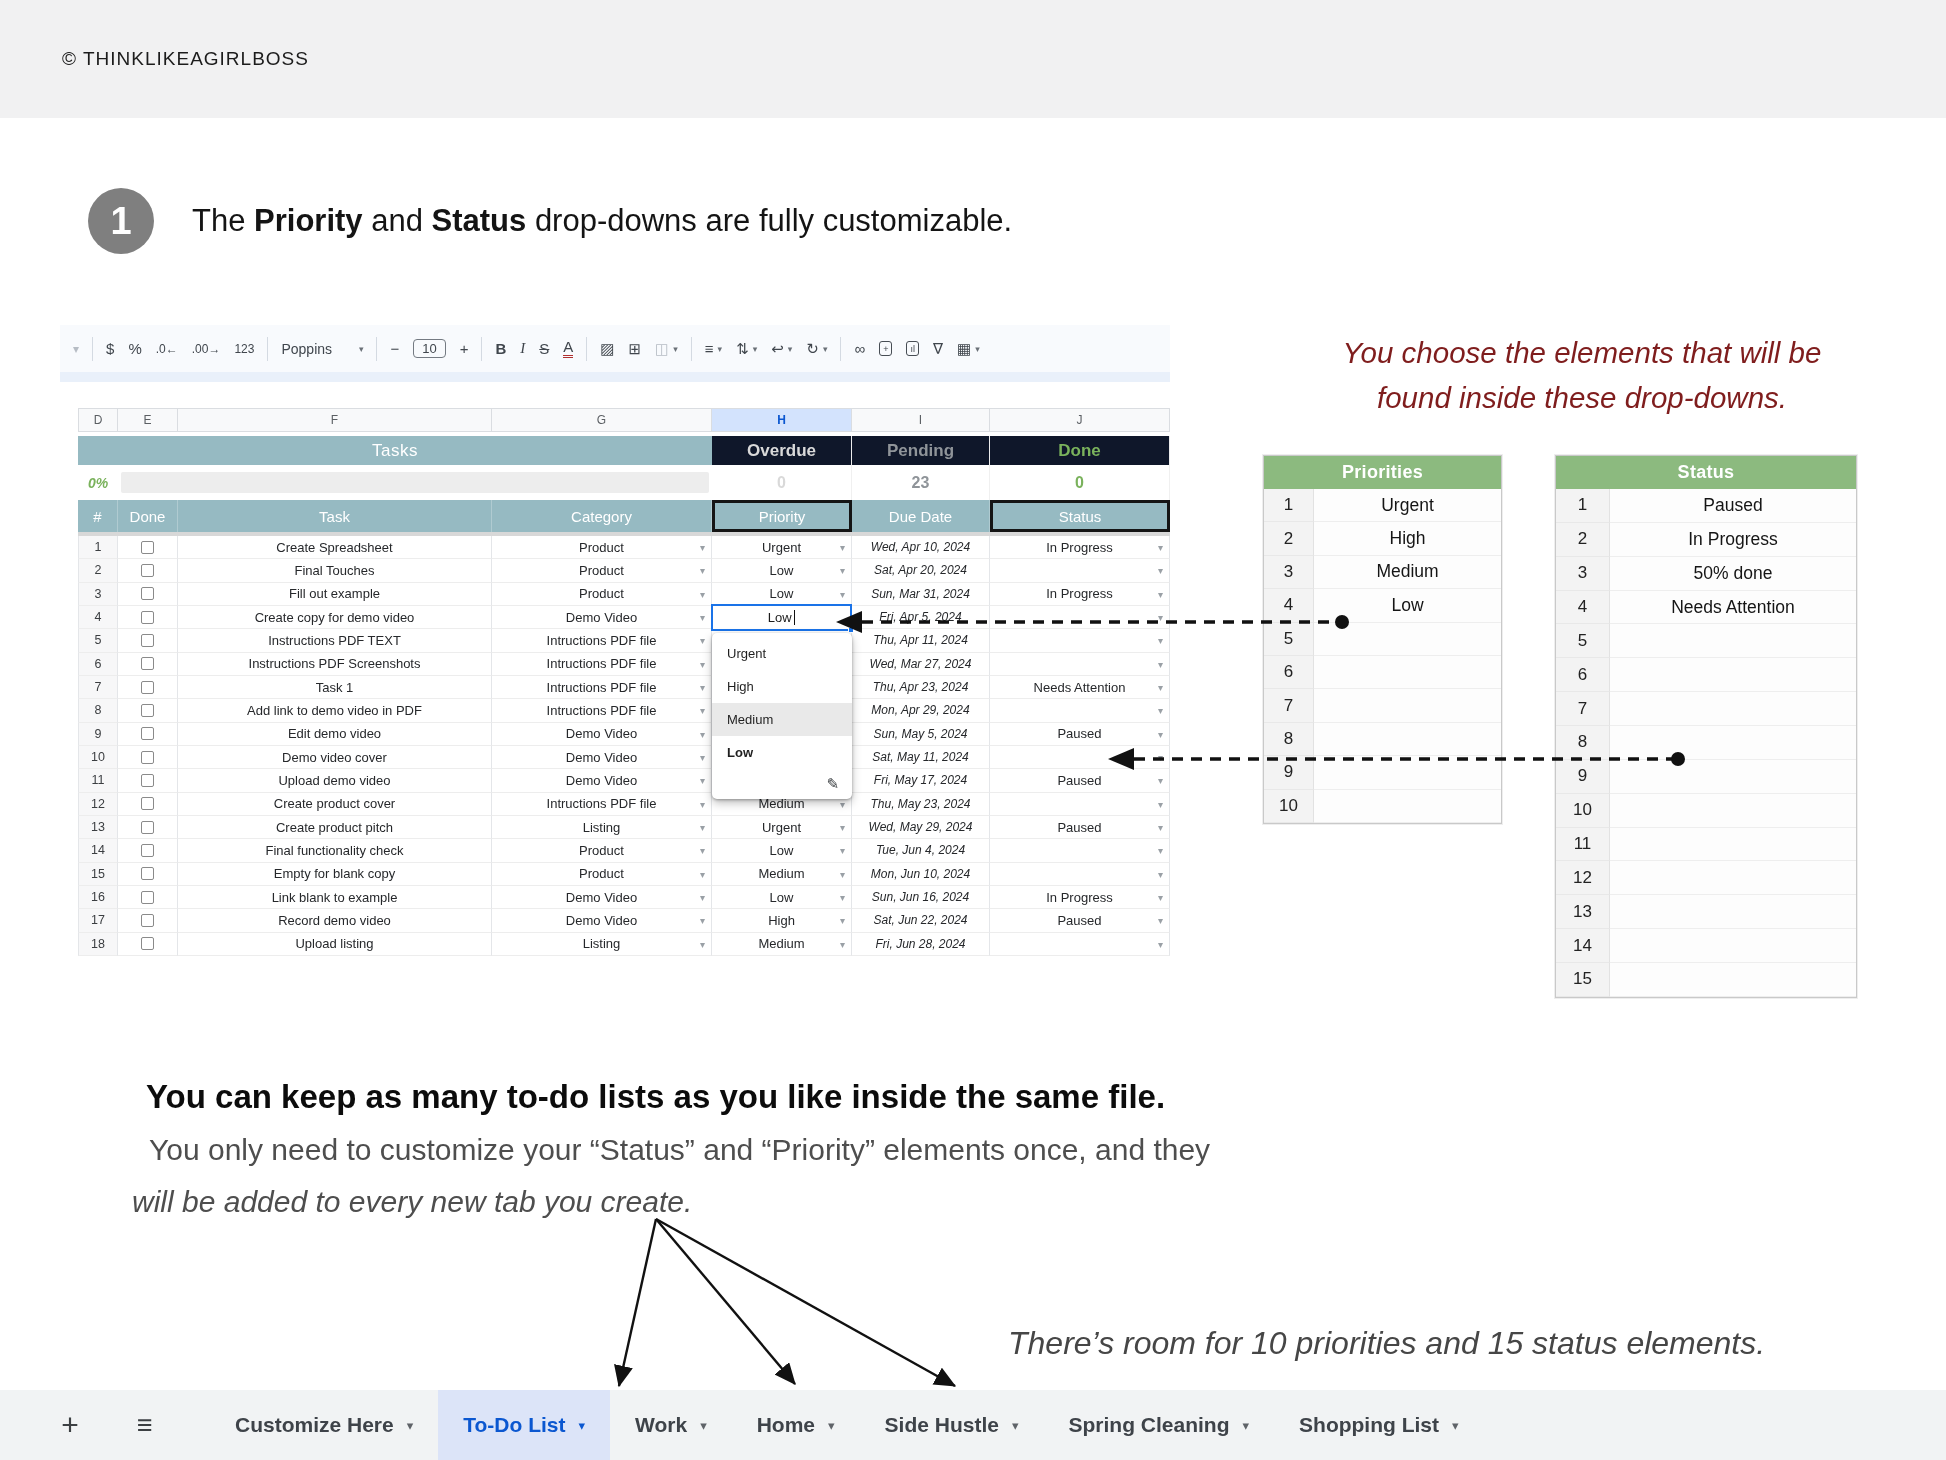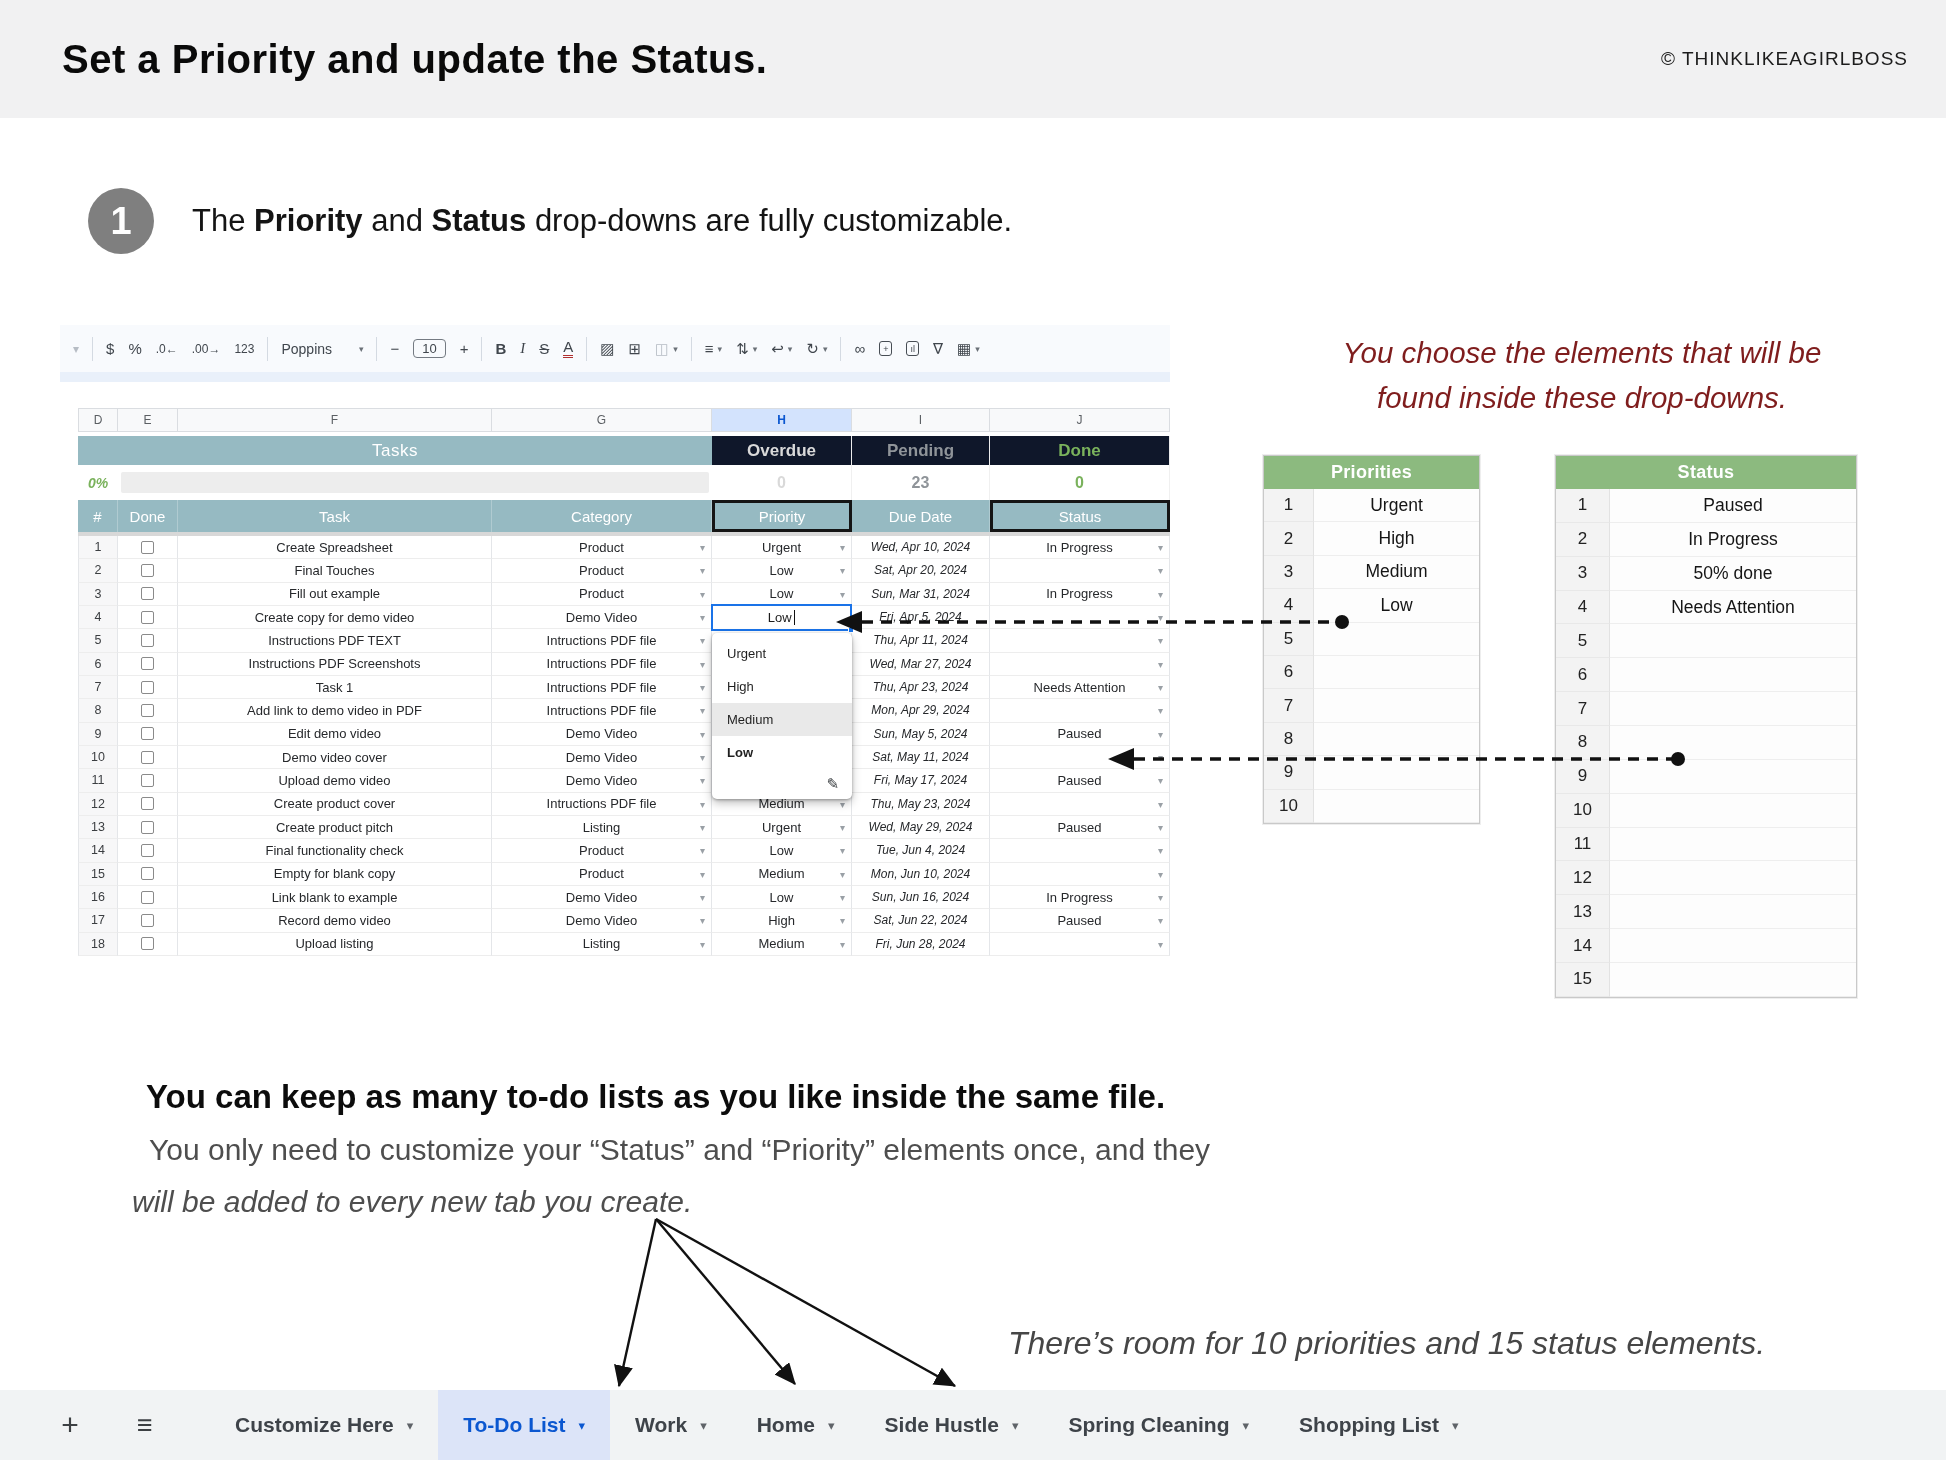--- a/index.html
+++ b/index.html
@@ -88,21 +88,21 @@
 
   
   .side-table { position: absolute; border: 1px solid #c9c9c9; background: #fff; box-shadow: 0 0 0 1px #eee; }
   .st-head { background: #8cba7f; color: #fff; font-weight: 700; font-size: 18px; height: 33px;
              display: flex; align-items: center; justify-content: center; letter-spacing: .3px; }
   .st-row { display: flex; }
   .st-num { background: #f3f3f3; border-right: 1px solid #e2e2e2; border-bottom: 1px solid #e8e8e8;
             display: flex; align-items: center; justify-content: center; font-size: 17px; color: #222; }
   .st-val { flex: 1; border-bottom: 1px solid #eee; display: flex; align-items: center; justify-content: center;
             font-size: 17.5px; color: #151515; background: #fdfdfd; }
-  #priorities-table { left: 1263px; top: 455px; width: 217px; }
+  #priorities-table { left: 1263px; top: 455px; width: 239px; }
   #priorities-table .st-row { height: 33.4px; }
   #priorities-table .st-num { width: 50px; }
   #status-table { left: 1555px; top: 455px; width: 302px; }
   #status-table .st-row { height: 33.87px; }
   #status-table .st-num { width: 54px; }
 
   
   .headline { position: absolute; left: 146px; top: 1078px; font-size: 33px; font-weight: 800; color: #0c0c0c; }
   .subline1 { position: absolute; left: 149px; top: 1133px; font-size: 30px; color: #4e4e4e; }
   .subline2 { position: absolute; left: 132px; top: 1185px; font-size: 30px; font-style: italic; color: #4e4e4e; }
@@ -121,21 +121,20 @@
 
   
   #overlay { position: absolute; left: 0; top: 0; width: 1946px; height: 1460px; z-index: 50; pointer-events: none; }
 </style>
 </head>
 <body>
 
 <div id="canvas">
 
   <div class="banner">
-    <div class="banner-title">Set a Priority and update the Status.</div>
     <div class="banner-copy">© THINKLIKEAGIRLBOSS</div>
   </div>
 
   <div class="step-circle">1</div>
   <div class="step-text"><span>The </span><b>Priority</b><span> and </span><b>Status</b><span> drop-downs are fully customizable.</span></div>
 
   <div class="sheet">
     <div class="tb">
         <span class="tb-item muted small">▾</span>
         <span class="tb-div"></span>

